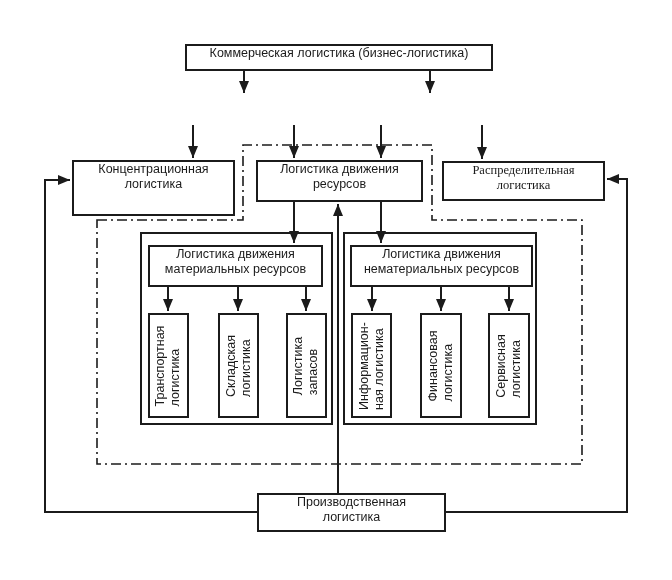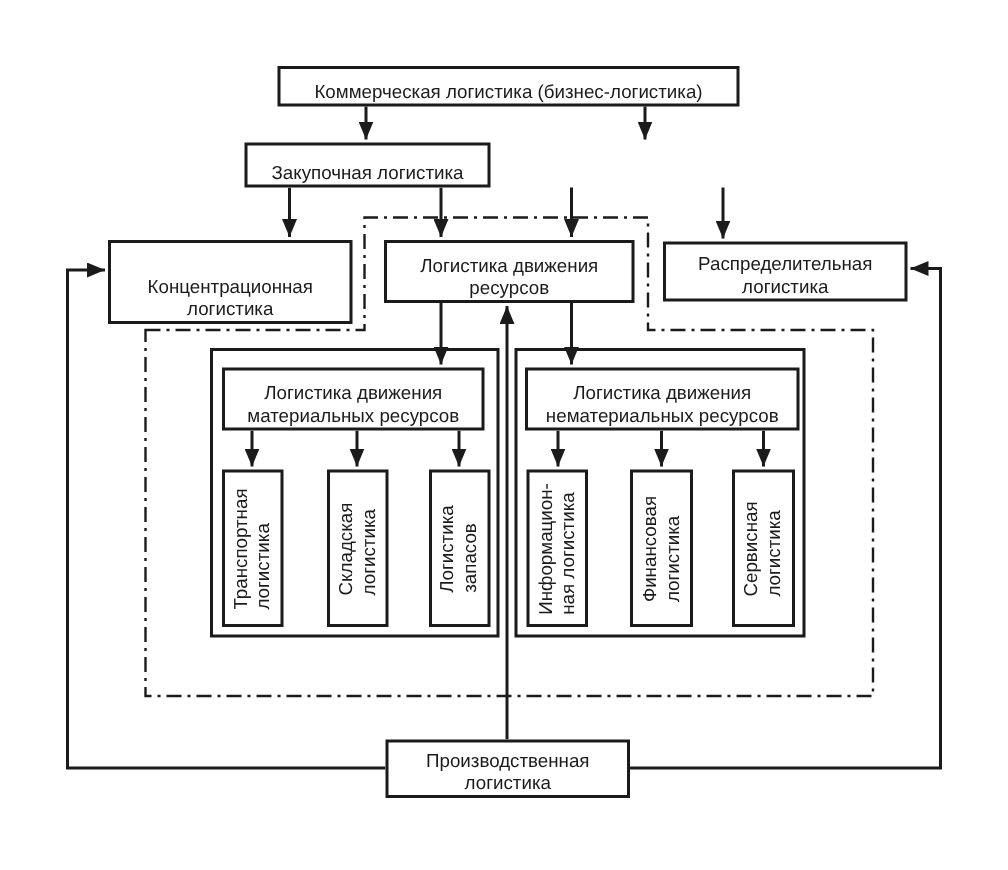--- a/index.html
+++ b/index.html
@@ -16,21 +16,21 @@
     position: absolute;
     left: 0; top: 0;
     z-index: 1;
   }
   .node {
     position: absolute;
     box-sizing: border-box;
     border: 2px solid #1b1b1b;
     background: #ffffff;
     display: flex;
-    align-items: flex-end;
+    align-items: flex-start;
     justify-content: center;
     text-align: center;
     z-index: 2;
     font-size: 12.5px;
     line-height: 1.22;
     white-space: pre-line;
   }
   .container-frame {
     position: absolute;
     box-sizing: border-box;
@@ -93,33 +93,30 @@
     <line x1="509" y1="287" x2="509" y2="311" stroke="#1b1b1b" stroke-width="2" marker-end="url(#arr)"></line>
 
     <polyline points="257,512 45,512 45,180 70,180" fill="none" stroke="#1b1b1b" stroke-width="2" marker-end="url(#arr)"></polyline>
     <polyline points="420,512 627,512 627,179 607,179" fill="none" stroke="#1b1b1b" stroke-width="2" marker-end="url(#arr)"></polyline>
   </svg>
 
   <div class="node" style="left:185px; top:44px; width:308px; height:27px;">
     <span class="lbl">Коммерческая логистика (бизнес-логистика)</span>
   </div>
 
-  <div class="node" style="left:163px; top:95px; width:164px; height:30px;">
-    <span class="lbl">Закупочная логистика</span>
-  </div>
 
   <div class="node" style="left:72px; top:160px; width:163px; height:56px;">
     <span class="lbl">Концентрационная
 логистика</span>
   </div>
   <div class="node" style="left:256px; top:160px; width:167px; height:42px;">
     <span class="lbl">Логистика движения
 ресурсов</span>
   </div>
-  <div class="node" style="left:442px; top:161px; width:163px; height:40px;">
+  <div class="node" style="left:442px; top:161px; width:163px; height:40px;font-family:Liberation Serif, serif;">
     <span class="lbl">Распределительная
 логистика</span>
   </div>
 
   <div class="container-frame" style="left:140px; top:232px; width:193px; height:193px;"></div>
   <div class="container-frame" style="left:343px; top:232px; width:194px; height:193px;"></div>
 
   <div class="node" style="left:148px; top:245px; width:175px; height:42px;">
     <span class="lbl">Логистика движения
 материальных ресурсов</span>
@@ -148,18 +145,18 @@
   </div>
   <div class="vnode" style="left:420px; top:313px; width:42px; height:105px;">
     <span class="vtext">Финансовая
 логистика</span>
   </div>
   <div class="vnode" style="left:488px; top:313px; width:42px; height:105px;">
     <span class="vtext">Сервисная
 логистика</span>
   </div>
 
-  <div class="node" style="left:257px; top:493px; width:163px; height:39px;">
+  <div class="node" style="left:257px; top:493px; width:189px; height:39px;">
     <span class="lbl">Производственная
 логистика</span>
   </div>
 
 </div>
 
 </body></html>

